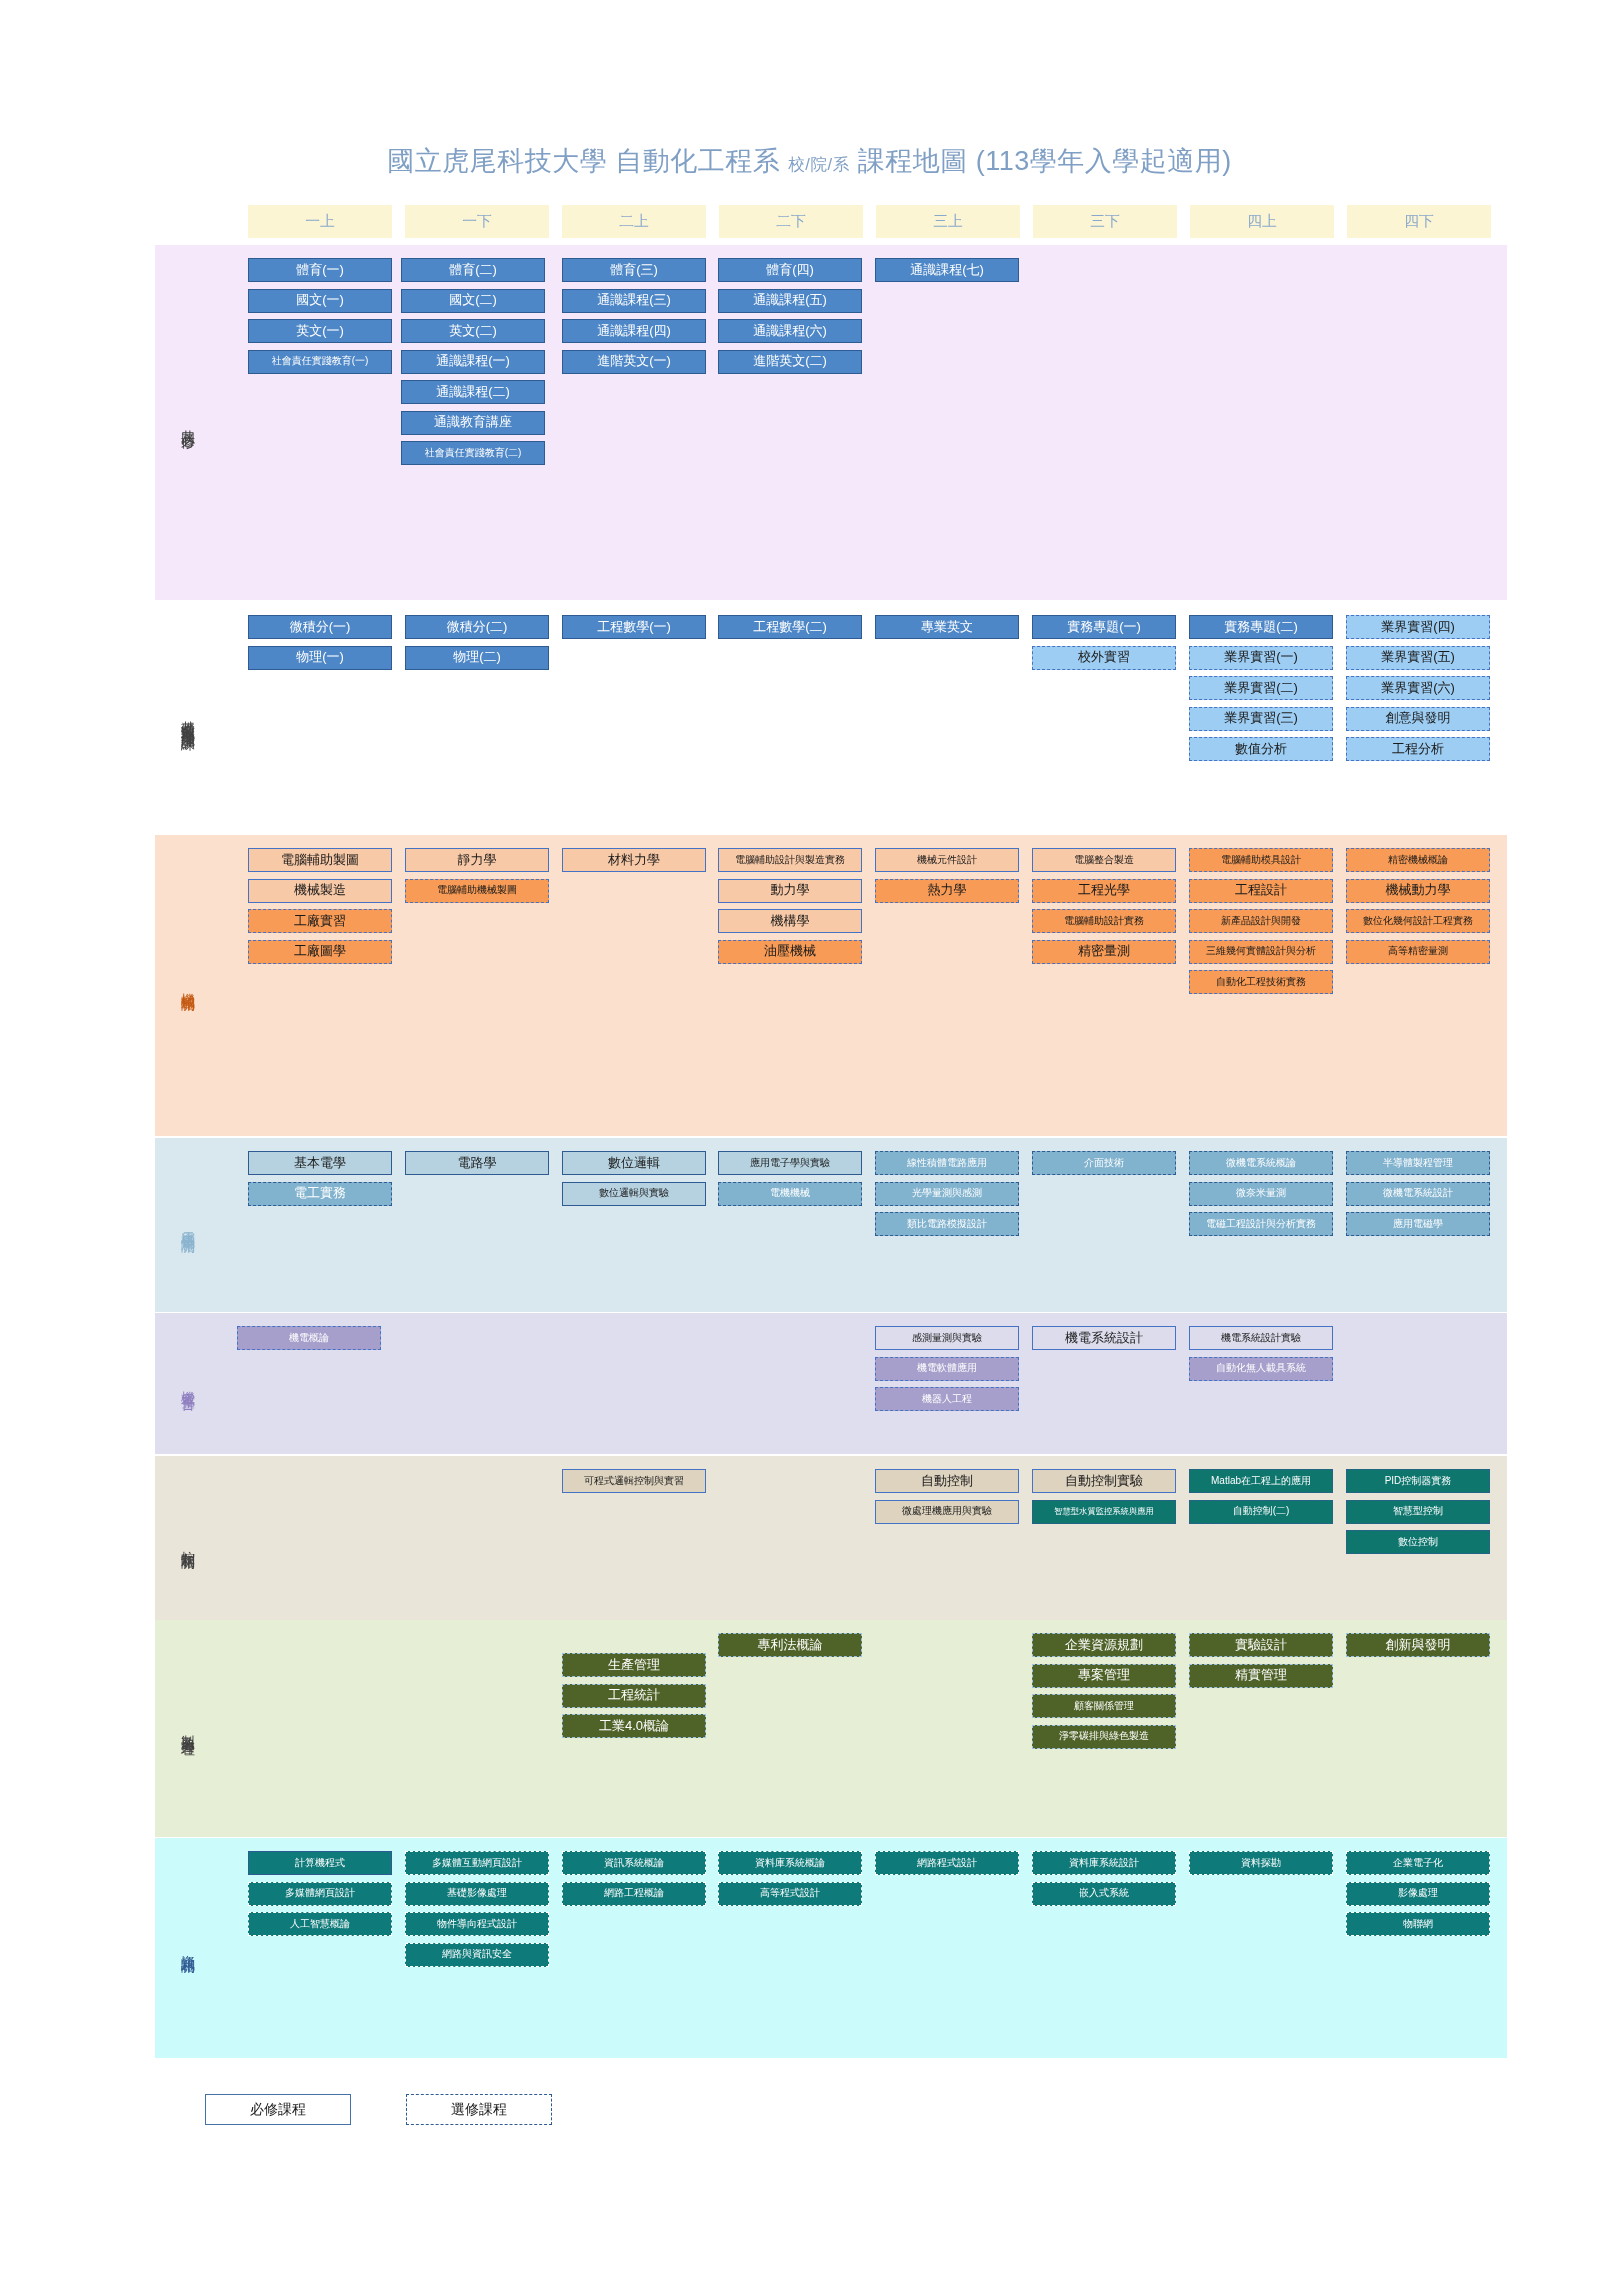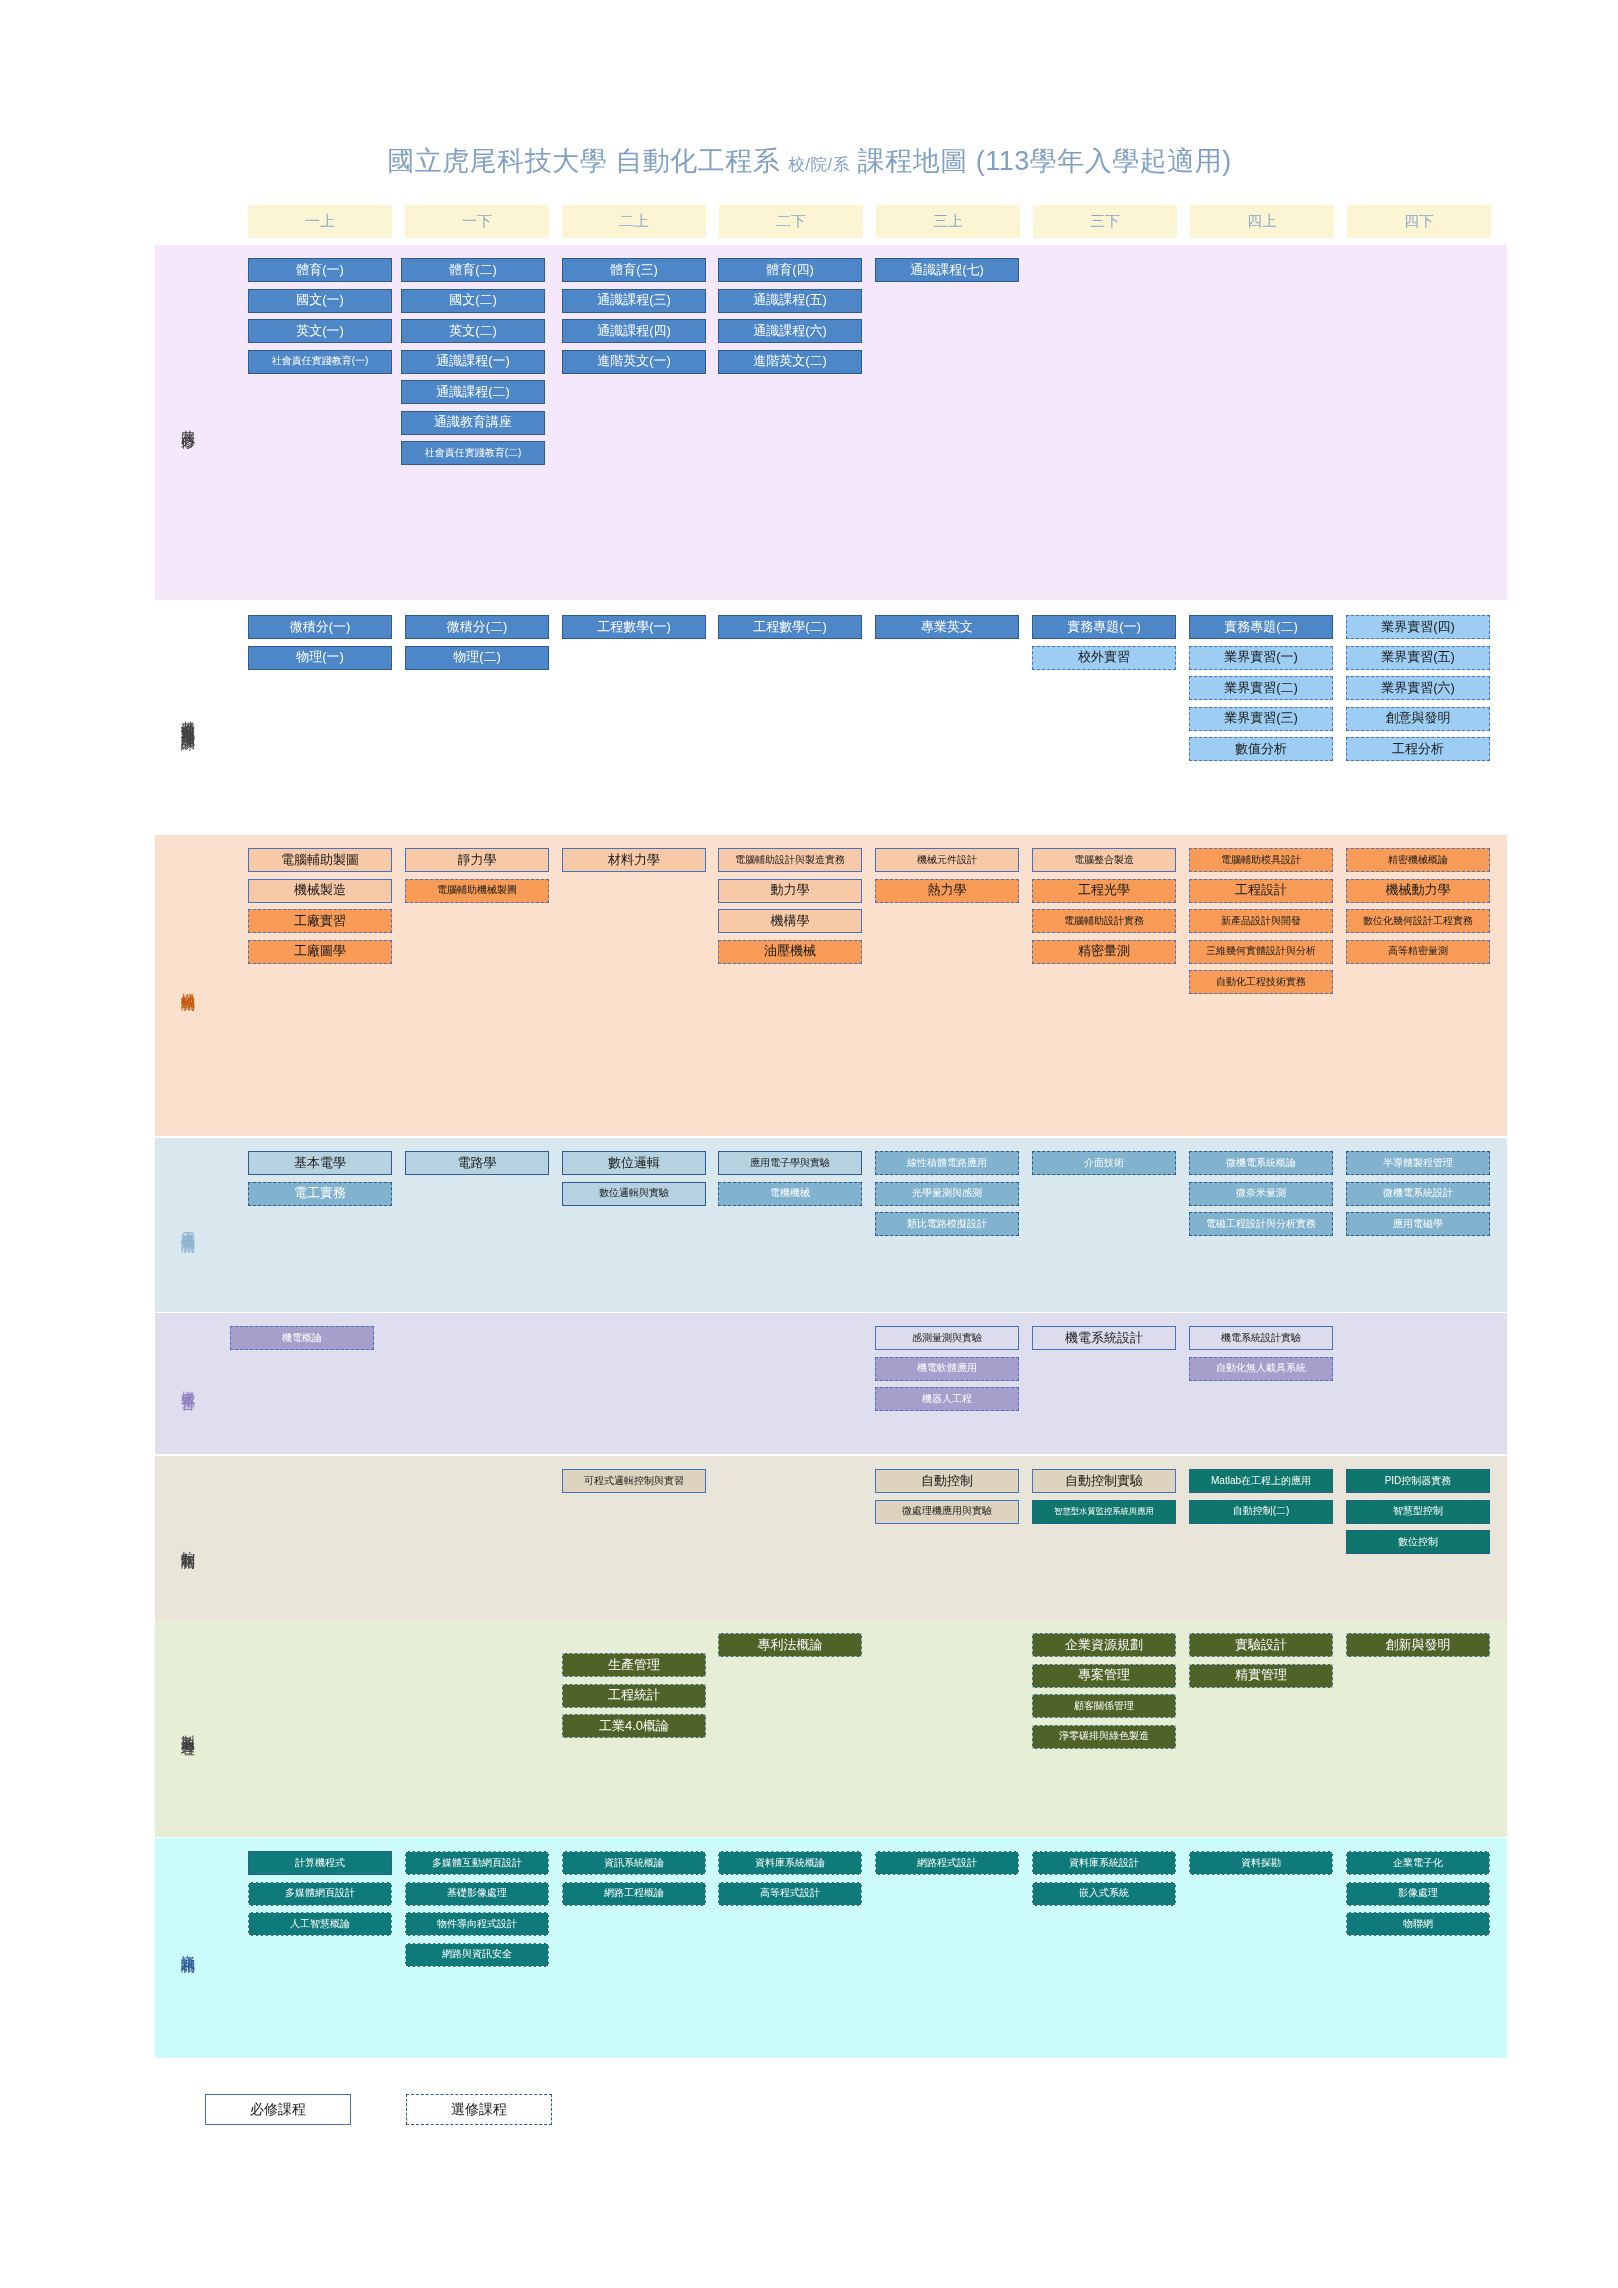--- a/index.html
+++ b/index.html
@@ -324,21 +324,21 @@
           <div class="col" style="left: 1125px;">
             <div class="box elec sm">半導體製程管理</div>
             <div class="box elec sm">微機電系統設計</div>
             <div class="box elec sm">應用電磁學</div>
           </div>
         </div>
       </div>
       <div class="band bandE" style="top: 1313px; height: 141px;">
         <div class="band-label">機電整合</div>
         <div class="band-grid">
-          <div class="col" style="left: 9px; justify-content: center;">
+          <div class="col" style="left: 16px; justify-content: center;">
             <div class="box elec sm">機電概論</div>
           </div>
           <div class="col" style="left: 184px;"></div>
           <div class="col" style="left: 341px;"></div>
           <div class="col" style="left: 497px;"></div>
           <div class="col" style="left: 654px;">
             <div class="box req sm">感測量測與實驗</div>
             <div class="box elec sm">機電軟體應用</div>
             <div class="box elec sm">機器人工程</div>
           </div>

